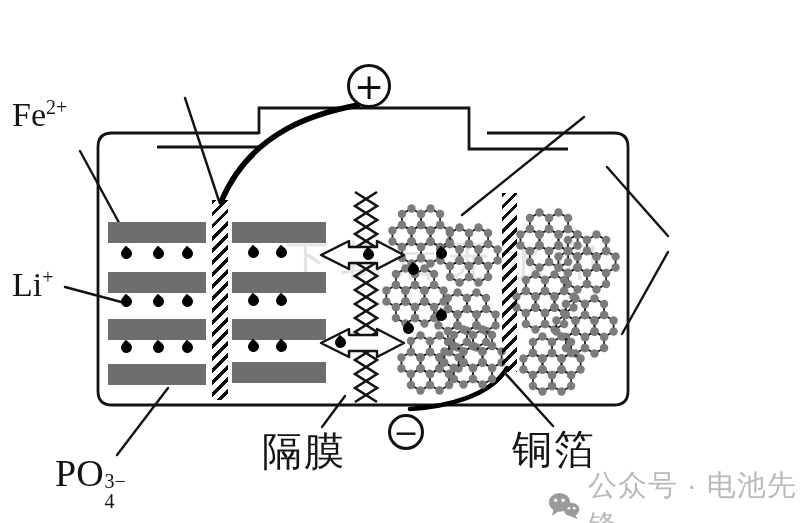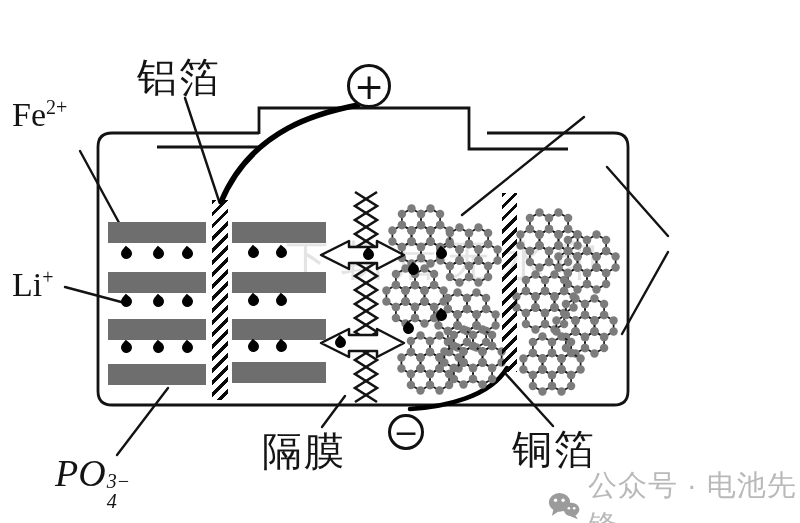--- a/index.html
+++ b/index.html
@@ -615,26 +615,25 @@
     </svg>
 
   <div class="strip strip-alu"></div>
   <div class="strip strip-cu"></div>
 
   <div class="terminal term-pos">+</div>
   <div class="terminal term-neg">−</div>
 
   <div class="lbl formula" style="left:12px;top:96px;"><span>Fe</span><sup>2+</sup></div>
   <div class="lbl formula" style="left:12px;top:266px;"><span>Li</span><sup>+</sup></div>
-  <div class="lbl formula" style="left:55px;top:451px;font-size:38px;font-style:italic;"><span>PO</span><span class="stack">
+  <div class="lbl formula" style="left:55px;top:451px;font-size:38px;"><span>PO</span><span class="stack">
         <span class="st-sup">3−</span>
         <span class="st-sub">4</span>
       </span></div>
 
-  <div class="lbl cn" style="left:137px;top:50px;">铝箔</div>
   <div class="lbl cn" style="left:262px;top:424px;">隔膜</div>
   <div class="lbl cn" style="left:512px;top:422px;text-align:right;">铜箔</div>
 
   <div class="wm-bottom">
     <svg width="36" height="32" viewBox="0 0 36 32">
       <ellipse cx="13" cy="12" rx="12" ry="10.5" fill="#9b9b9b"></ellipse>
       <path d="M6 20 L4.5 27 L12.5 21.5 Z" fill="#9b9b9b"></path>
       <circle cx="8.5" cy="9.5" r="1.9" fill="#fff"></circle>
       <circle cx="17" cy="9.5" r="1.9" fill="#fff"></circle>
       <ellipse cx="26.5" cy="20" rx="8.8" ry="7.6" fill="#9b9b9b"></ellipse>

